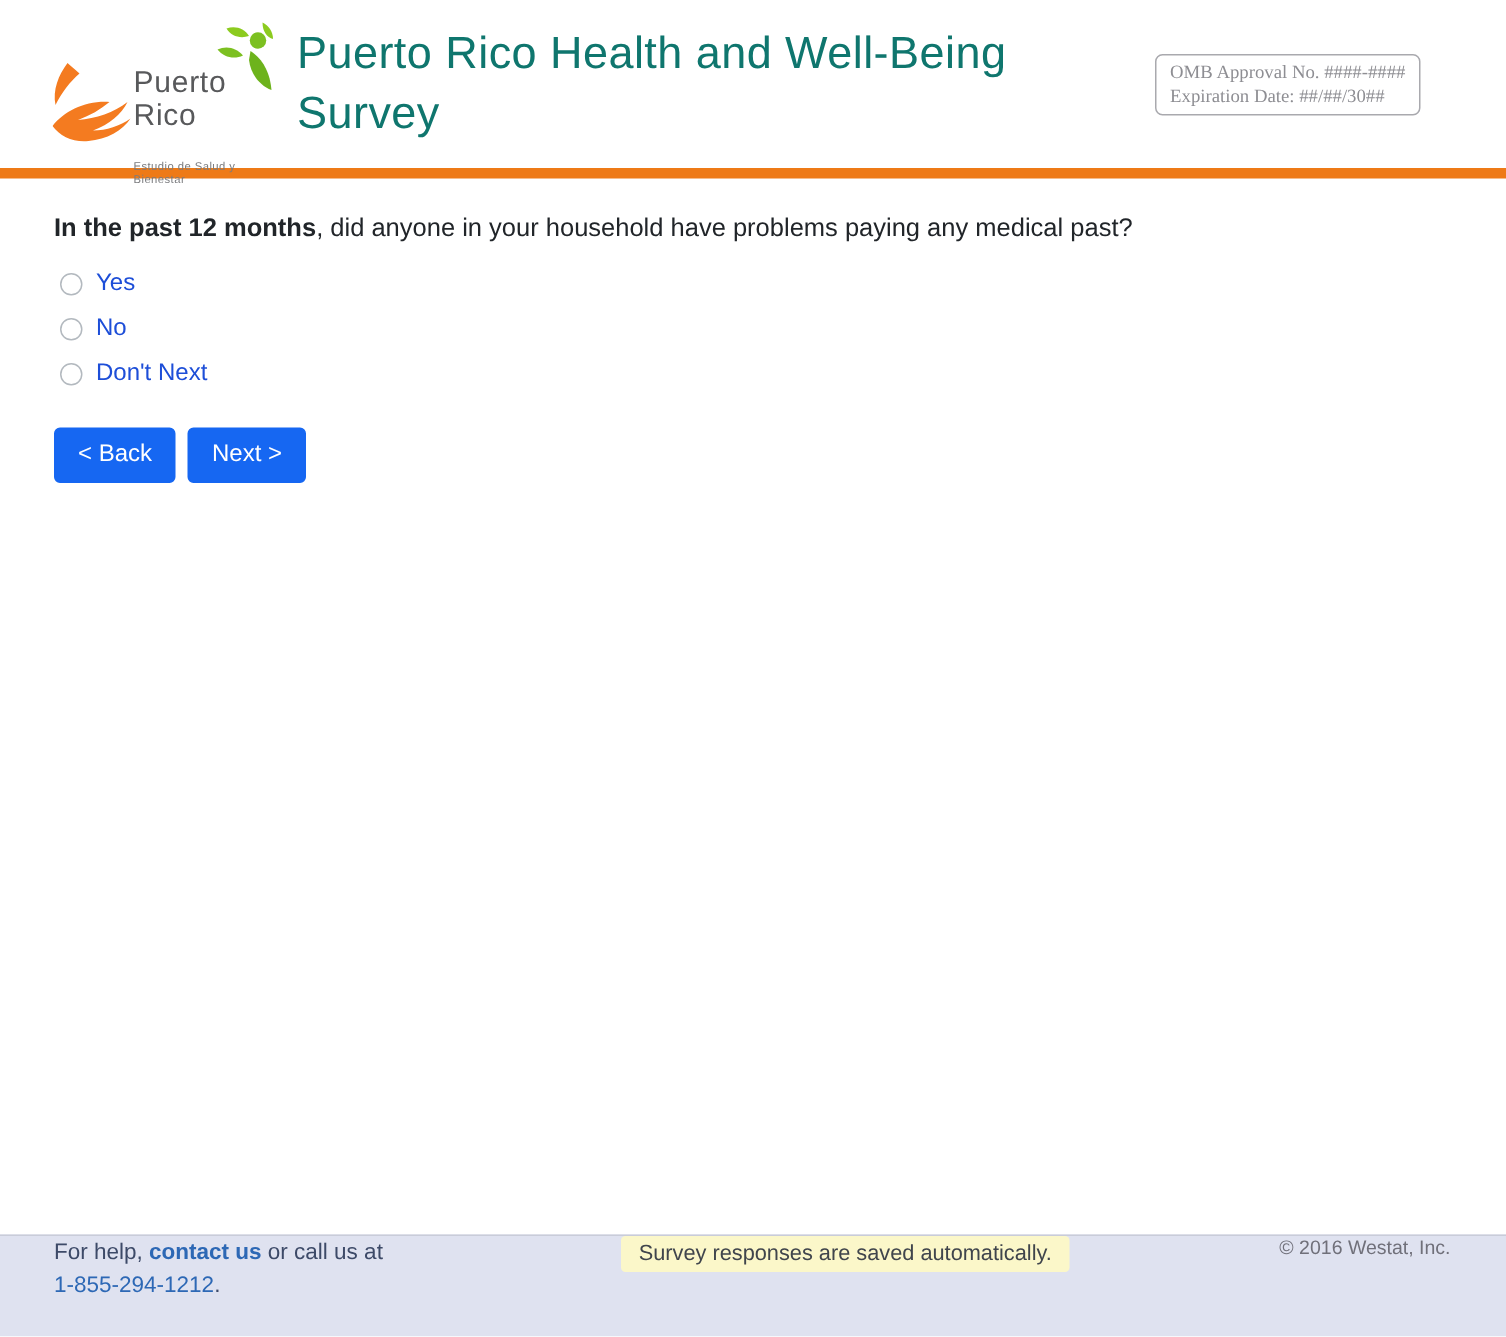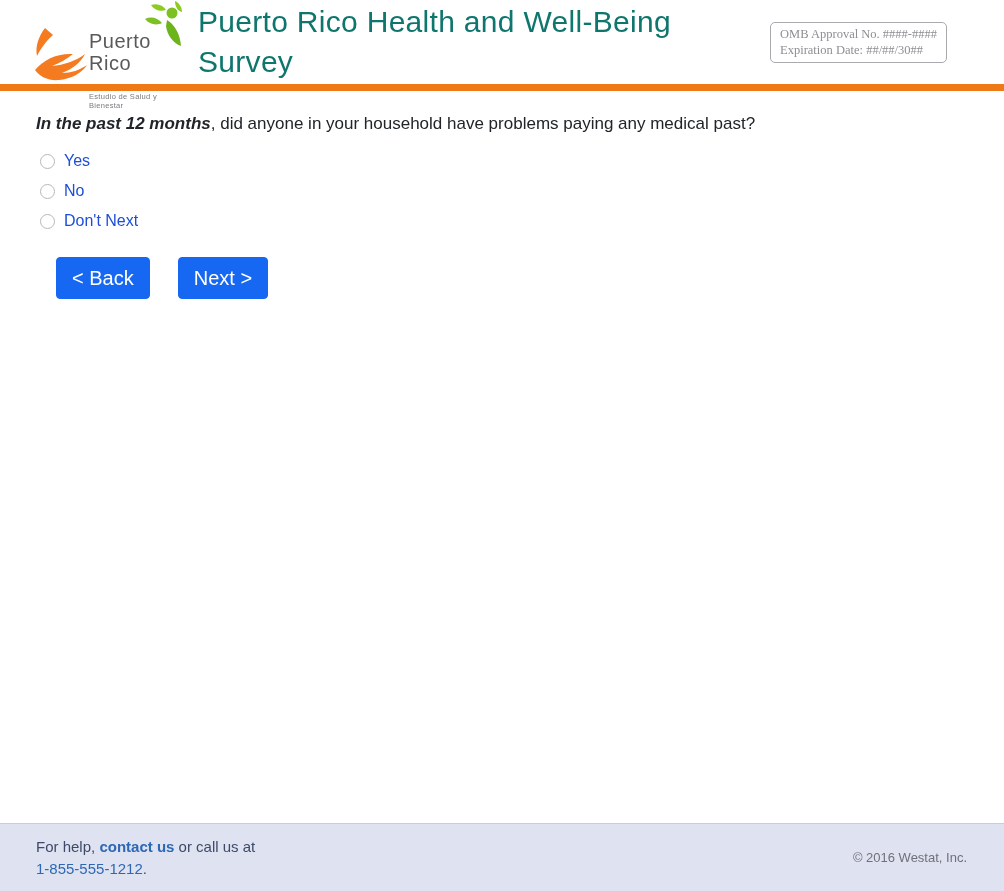--- a/index.html
+++ b/index.html
@@ -6,21 +6,21 @@
   html,body { height:100%; }
   body {
     font-family: "Liberation Sans", "DejaVu Sans", sans-serif;
     background:#ffffff;
     color:#212529;
   }
   .page { min-height:100%; display:flex; flex-direction:column; }
 
   
   .header {
-    height:84px;
+    height:112px;
     display:flex;
     align-items:center;
     padding:0 57px 0 35px;
     background:#ffffff;
   }
   .logo { position:relative; width:150px; height:84px; flex:0 0 auto; }
   .logo-hand { position:absolute; left:0; top:26px; width:62px; height:58px; }
   .logo-green { position:absolute; right:2px; top:0; width:44px; height:52px; }
   .logo-text { position:absolute; left:54px; top:30px; }
   .logo-brand { font-size:20px; color:#58595b; letter-spacing:.5px; line-height:1.1; }
@@ -44,21 +44,21 @@
     font-size:12.5px;
     line-height:1.28;
     white-space:nowrap;
     font-family:Liberation Serif, serif;
   }
   .accent-bar { height:7px; background:#ee7a17; }
 
   
   .main { padding:23px 36px 0 36px; flex:1 0 auto; }
   .question { font-size:17px; color:#212529; }
-  .question .q-bold { font-weight:700;font-style:italic; }
+  .question .q-bold { font-weight:700; }
 
   .options { margin-top:12px; }
   .option {
     display:flex;
     align-items:center;
     height:30px;
     cursor:pointer;
     width:max-content;
   }
   .radio {
@@ -71,36 +71,35 @@
     flex:0 0 auto;
   }
   .option-label { font-size:16px; color:#1d4ed8; }
 
   .nav-buttons { margin-top:21px; display:flex; gap:8px; }
   .btn {
     background:#1667f2;
     color:#ffffff;
     border:1px solid #1667f2;
     border-radius:4px;
-    font-size:20px;
+    font-size:16px;
     font-family:"Liberation Sans","DejaVu Sans",sans-serif;
     padding:7px 15px;
     cursor:pointer;
     line-height:1.3;
-    margin-left:20px;
   }
 
   
   .footer {
     flex:0 0 auto;
     height:68px;
     background:#dfe2f0;
     border-top:1px solid #c9ccd9;
     display:flex;
-    align-items:center;
+    align-items:flex-start;
     padding:0 37px 0 36px;
     font-size:15px;
     color:#3d4a68;
   }
   .footer-help { flex:1; line-height:22px; }
   .footer-link { color:#2d68b5; text-decoration:none; cursor:pointer; }
   .footer-link.bold { font-weight:700; }
   .save-notice {
     flex:0 0 auto;
     background:#fbf7c9;
@@ -170,18 +169,19 @@
 
     <div class="nav-buttons">
       <button class="btn">&lt; Back</button>
       <button class="btn">Next &gt;</button>
     </div>
   </div>
 
   <div class="footer">
     <div class="footer-help">
       <span>For help, </span><a class="footer-link bold" href="#">contact us</a><span> or call us at</span><br>
-      <a class="footer-link" href="#">1-855-555-1212</a><span>.</span>
+      <a class="footer-link" href="#">1-855-294-1212</a><span>.</span>
     </div>
+    <div class="save-notice">Survey responses are saved automatically.</div>
     <div class="copyright">© 2016 Westat, Inc.</div>
   </div>
 
 </div>
 
 </body></html>

